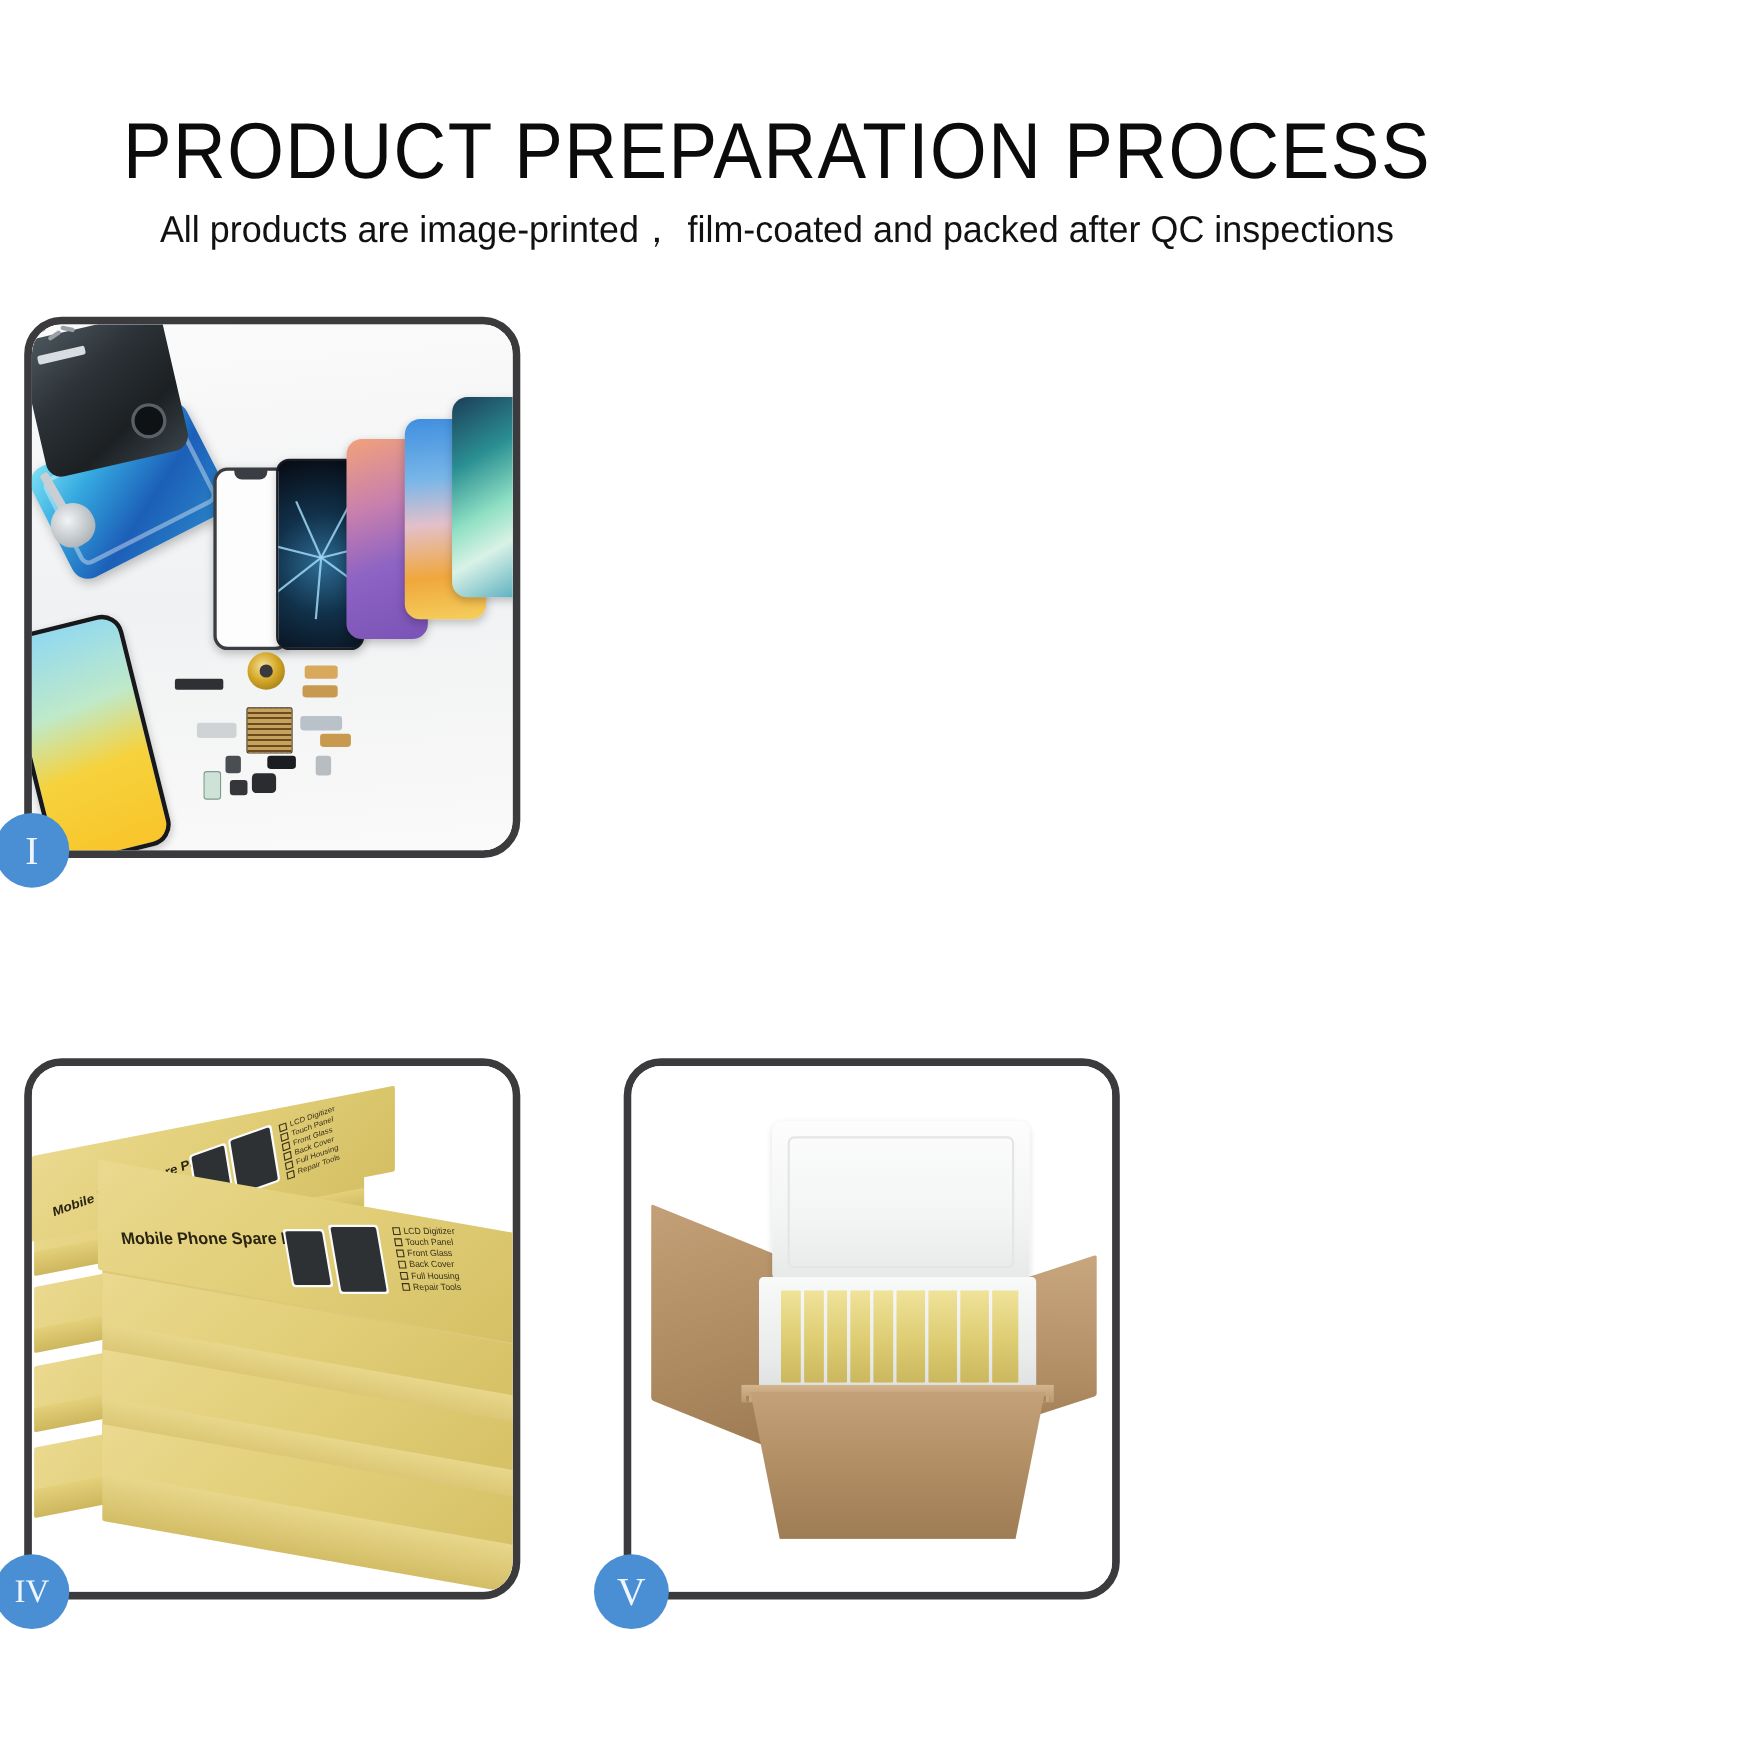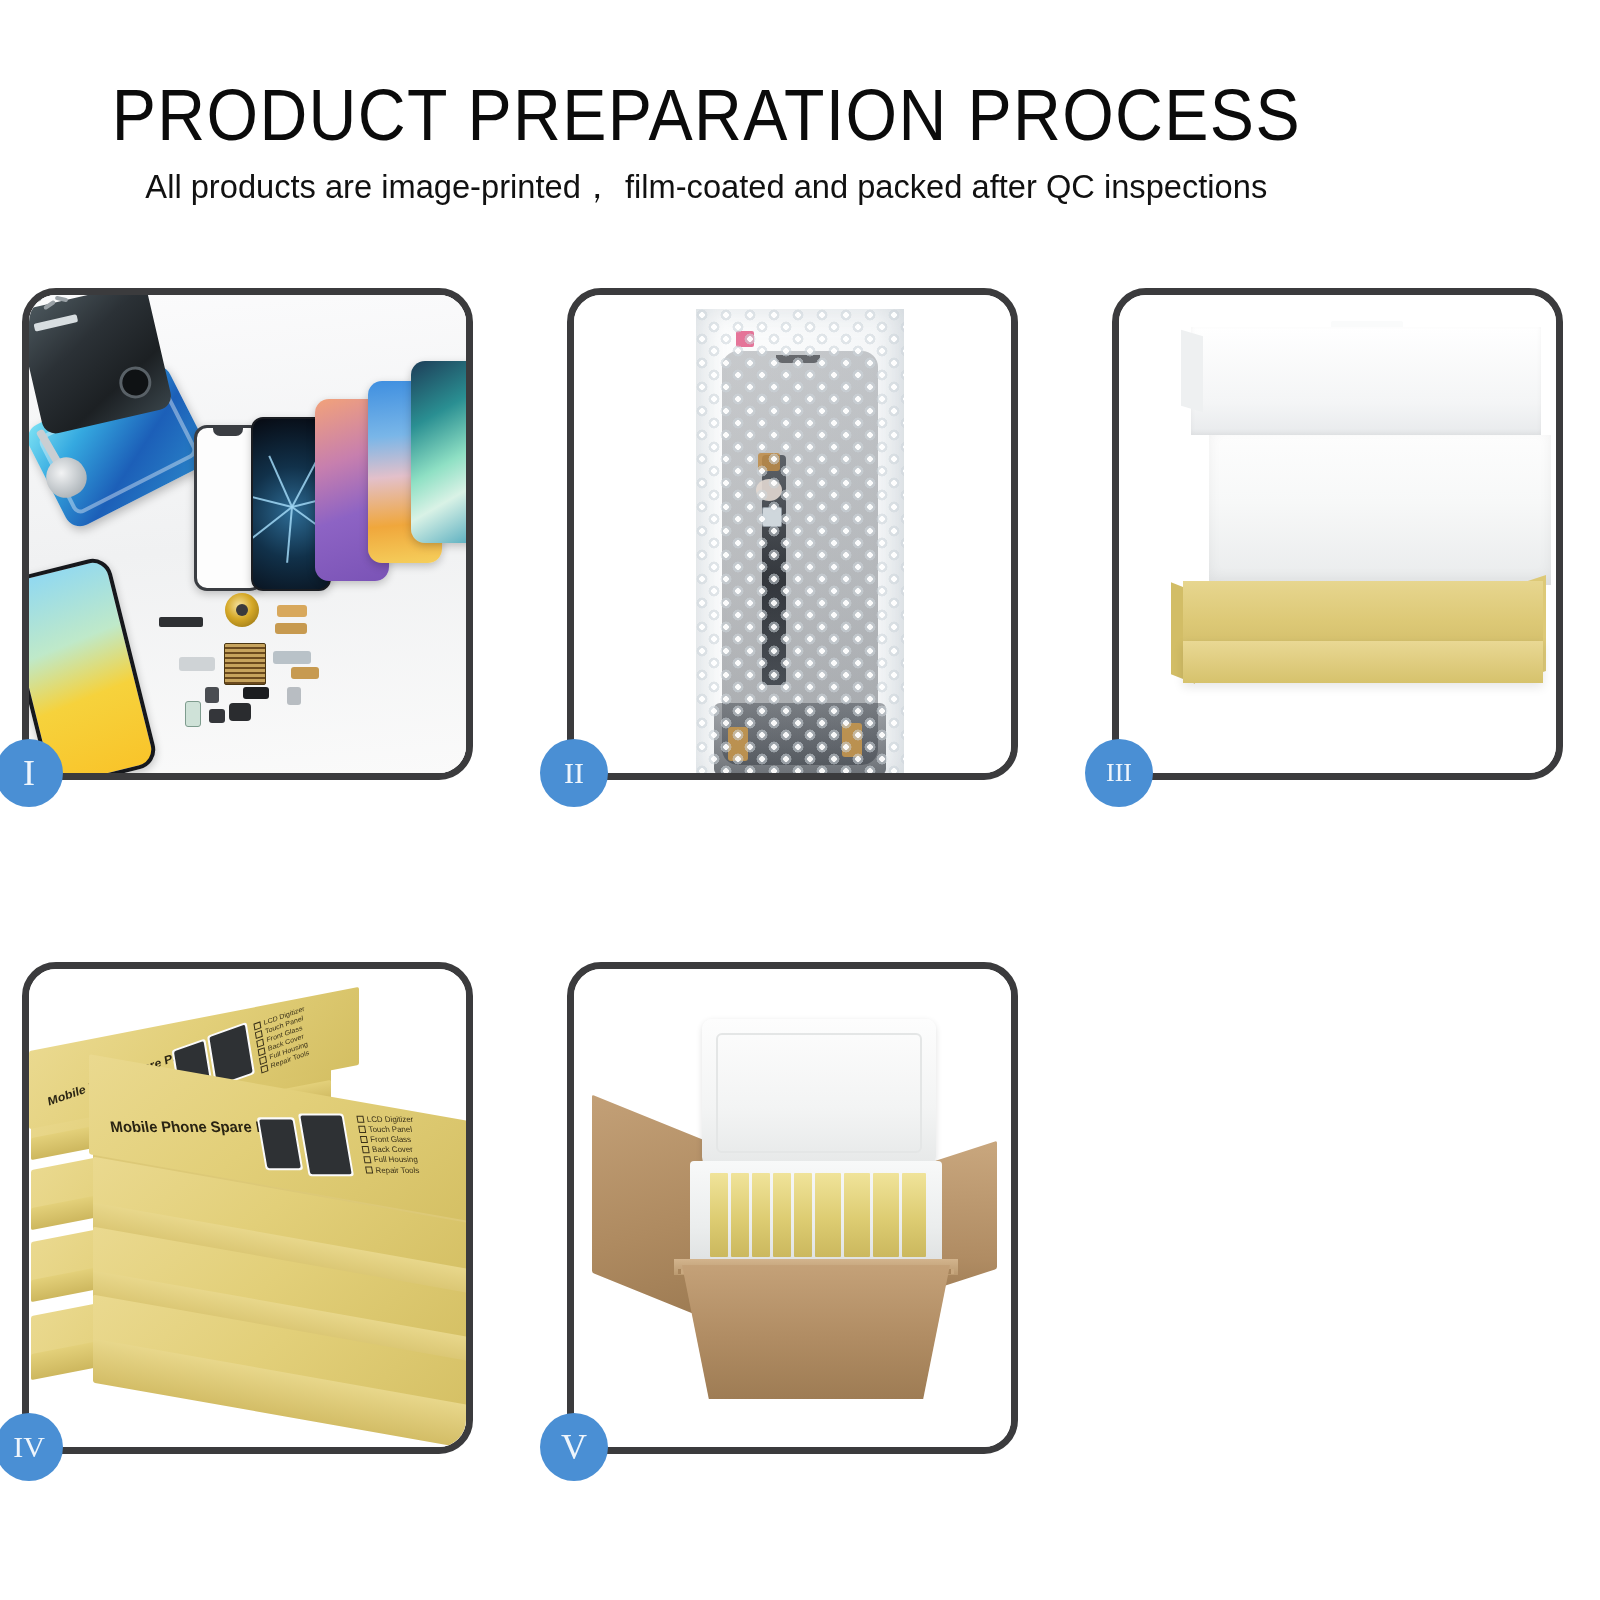--- a/index.html
+++ b/index.html
@@ -5,21 +5,21 @@
   html,body{margin:0;padding:0;}
   body{
     width:1600px;height:1600px;
     background:#ffffff;
     font-family:"Liberation Sans", sans-serif;
     overflow:hidden;
     position:relative;
   }
   .header{
     position:absolute;top:0;left:0;width:1412px;height:250px;
-    display:flex;flex-direction:column;align-items:center;justify-content:flex-start;
+    display:flex;flex-direction:column;align-items:center;justify-content:center;
   }
   .title{
     margin-top:78px;
     font-size:72px;
     line-height:74px;
     font-weight:500;
     letter-spacing:1.5px;
     color:#0b0b0b;
     transform:scaleX(0.92);
     transform-origin:center;
@@ -390,59 +390,21 @@
         <div class="screws">
           <i style="left:0;top:0;transform:rotate(28deg)"></i>
           <i style="left:14px;top:8px;transform:rotate(-34deg)"></i>
           <i style="left:26px;top:2px;transform:rotate(12deg)"></i>
         </div>
       </div>
     </div>
     <div class="badge">I</div>
   </div>
 
-  <div class="panel p-r0 p-c1">
-    <div class="inner">
-      <div class="bw">
-        <div class="sleeve">
-          <div class="lcd">
-            <div class="notch"></div>
-          </div>
-          <div class="ribbon"></div>
-          <div class="tapepink"></div>
-          <div class="conn"></div>
-          <div class="conn2"></div>
-          <div class="conn3"></div>
-          <div class="foot">
-            <div class="footgold" style="left:14px;top:24px;"></div>
-            <div class="footgold" style="left:128px;top:20px;"></div>
-          </div>
-          <div class="bubbles"></div>
-        </div>
-      </div>
-    </div>
-    <div class="badge wide">II</div>
-  </div>
-
-  <div class="panel p-r0 p-c2">
-    <div class="inner">
-      <div class="boxiii">
-        <div class="lidtab"></div>
-        <div class="lidback"></div>
-        <div class="lidleft"></div>
-        <div class="foam"></div>
-        <div class="trayleft"></div>
-        <div class="trayright"></div>
-        <div class="bubble"></div>
-        <div class="tray"></div>
-        <div class="trayfront"></div>
-      </div>
-    </div>
-    <div class="badge wider">III</div>
-  </div>
+
 
   <div class="panel p-r1 p-c0">
     <div class="inner">
       <div class="stack">
 
         <div class="gbox gtop" style="left:2px;top:96px;width:300px;height:60px;transform:skewY(-11deg);"></div>
         <div class="gbox gside" style="left:2px;top:140px;width:300px;height:22px;transform:skewY(-11deg);"></div>
         <div class="gbox gtop" style="left:2px;top:172px;width:300px;height:52px;transform:skewY(-11deg);"></div>
         <div class="gbox gside" style="left:2px;top:210px;width:300px;height:22px;transform:skewY(-11deg);"></div>
         <div class="gbox gtop" style="left:2px;top:244px;width:300px;height:52px;transform:skewY(-11deg);"></div>

